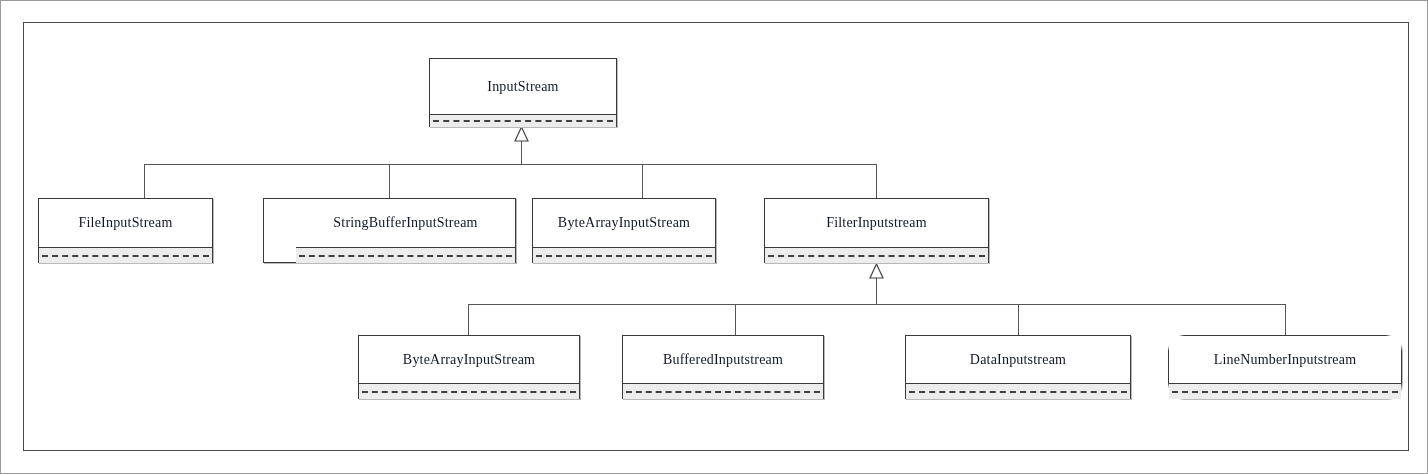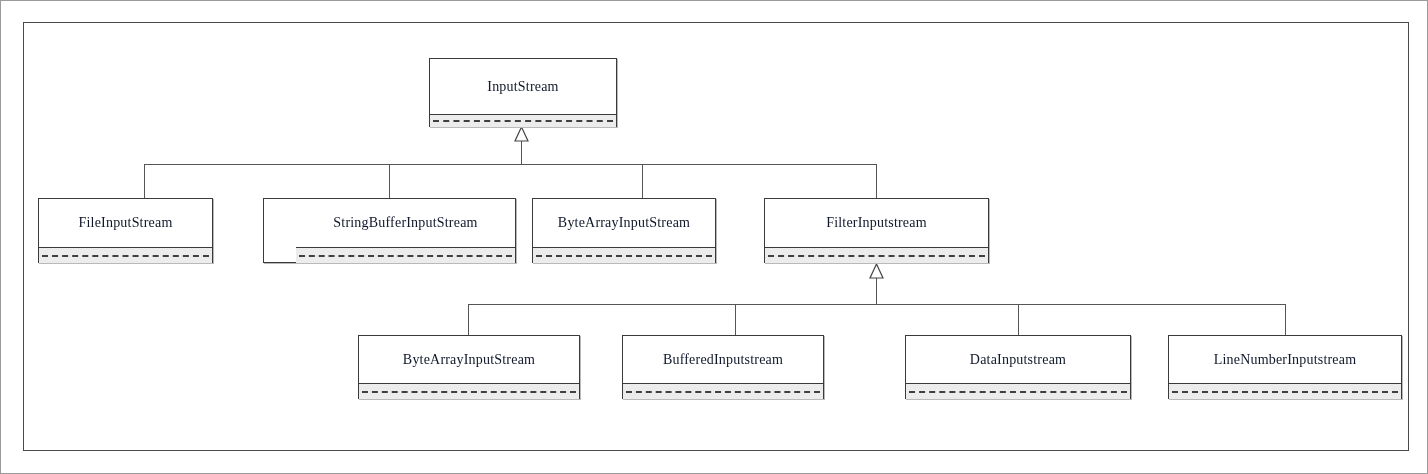--- a/index.html
+++ b/index.html
@@ -173,21 +173,21 @@
       </div>
     </div>
 
     <div class="uml-class" style="left:881px; top:312px; width:226px; height:64px;">
       <div class="name-compartment" style="height:47px;">DataInputstream</div>
       <div class="attr-compartment" style="height:16px;">
         <span class="dash-rule"></span>
       </div>
     </div>
 
-    <div class="uml-class" style="left:1144px; top:312px; width:234px; height:64px;">
+    <div class="uml-class" style="left:1144px; top:312px; width:234px; height:64px;border-radius:16px;">
       <div class="name-compartment" style="height:47px;">LineNumberInputstream</div>
       <div class="attr-compartment" style="height:16px;">
         <span class="dash-rule"></span>
       </div>
     </div>
 
   </div>
 </div>
 
 </body></html>

